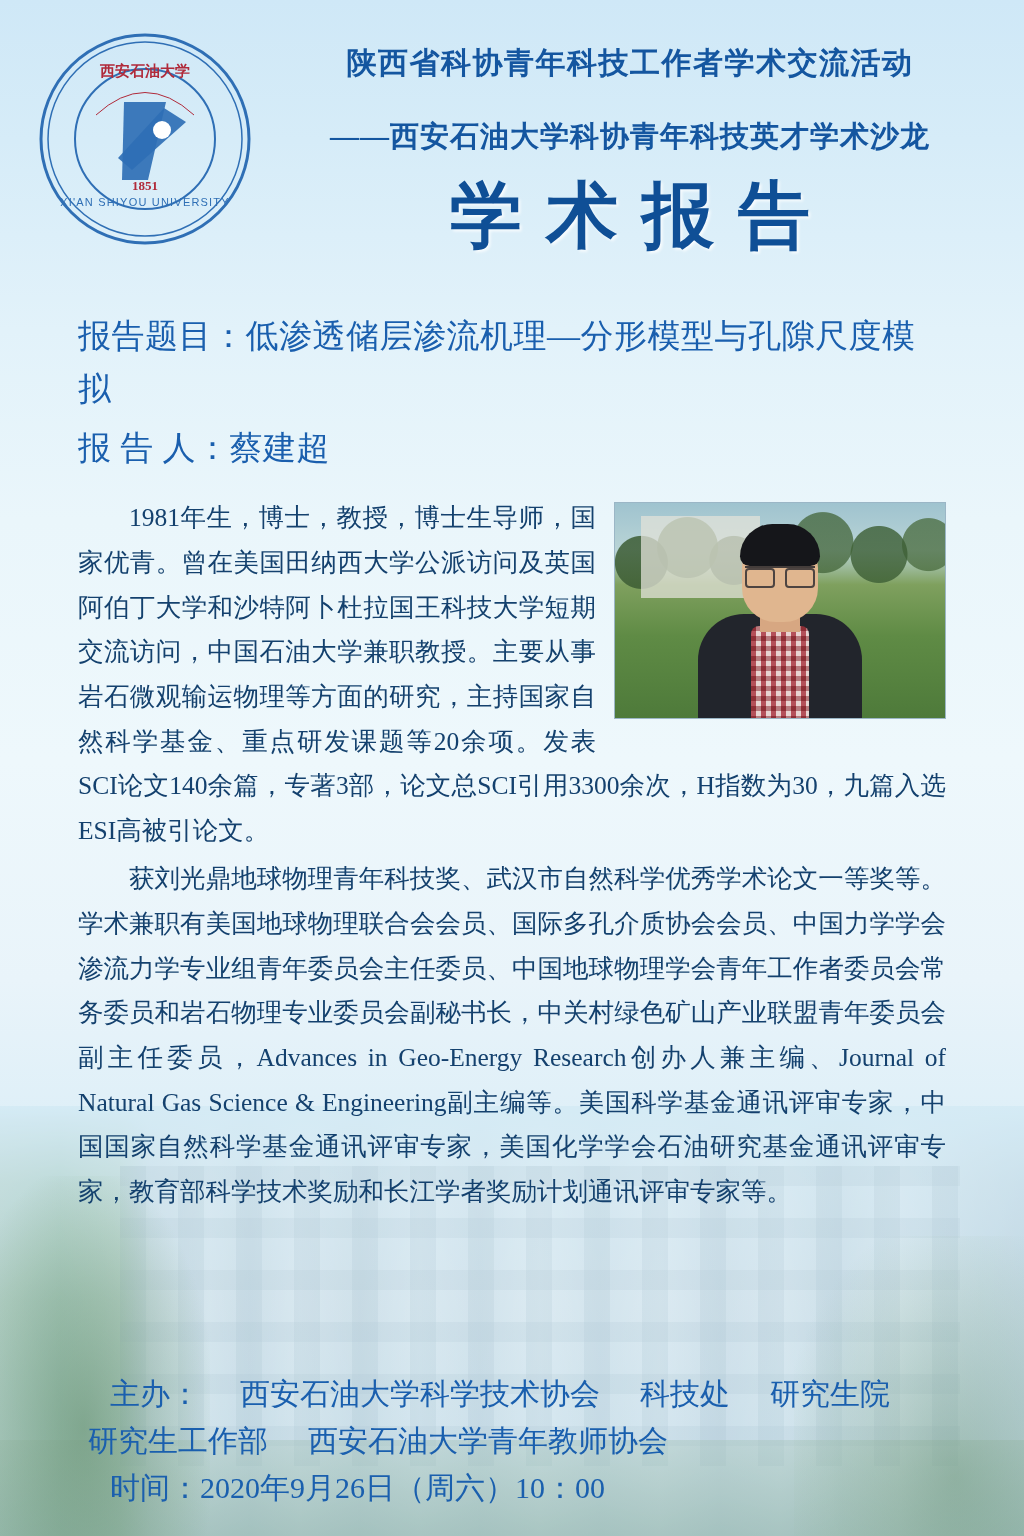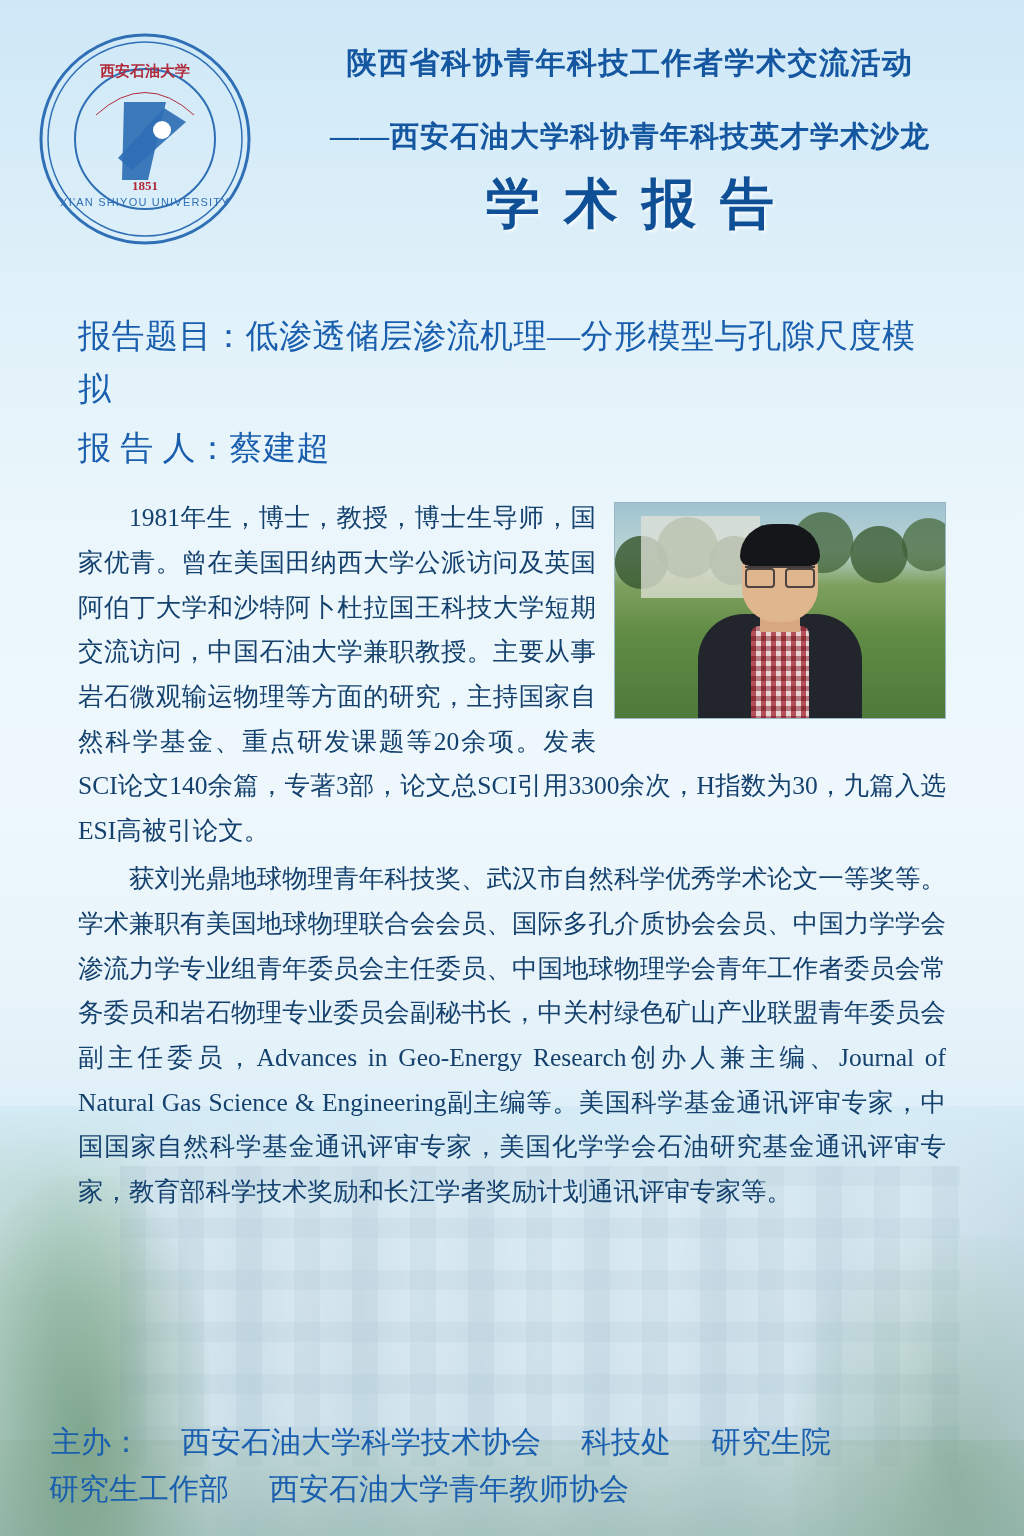--- a/index.html
+++ b/index.html
@@ -128,21 +128,21 @@
     line-height: 1.6;
     margin-top: 28px;
   }
   .big-title {
     position: absolute;
     left: 280px;
     top: 168px;
     width: 700px;
     text-align: center;
     font-family: "Liberation Serif", serif;
-    font-size: 54px;
+    font-size: 72px;
     font-weight: bold;
     color: #0f4f96;
     letter-spacing: 24px;
     text-indent: 24px;
     text-shadow: 2px 2px 3px rgba(255,255,255,0.8);
   }
 
   
   .content {
     position: relative;
@@ -249,23 +249,23 @@
     left: 0;
     bottom: 0;
     width: 1024px;
     padding: 0 0 24px 0;
   }
   .host-block {
     font-family: "Liberation Serif", serif;
     font-size: 30px;
     color: #1a5fae;
     line-height: 1.55;
-    padding-left: 51px;
-  }
-  .host-row2 { padding-left: 49px; }
+    padding-left: 110px;
+  }
+  .host-row2 { padding-left: 88px; }
   .time-row, .place-row {
     font-family: "Liberation Serif", serif;
     font-size: 30px;
     color: #1a5fae;
     line-height: 1.6;
     padding-left: 110px;
   }
   .date-row {
     font-family: "Liberation Serif", serif;
     font-size: 28px;
@@ -338,15 +338,18 @@
     </div>
   </div>
 
   <div class="footer">
     <div class="host-block">
       <span>主办：</span><span class="gap-sp"></span><span>西安石油大学科学技术协会</span><span class="gap-sp"></span><span>科技处</span><span class="gap-sp"></span><span>研究生院</span>
     </div>
     <div class="host-block host-row2">
       <span>研究生工作部</span><span class="gap-sp"></span><span>西安石油大学青年教师协会</span>
     </div>
+    <div class="time-row">
+      <span>时间：</span><span>2020年9月26日（周六）10：00</span>
+    </div>
   </div>
 
 </div>
 
 </body></html>

